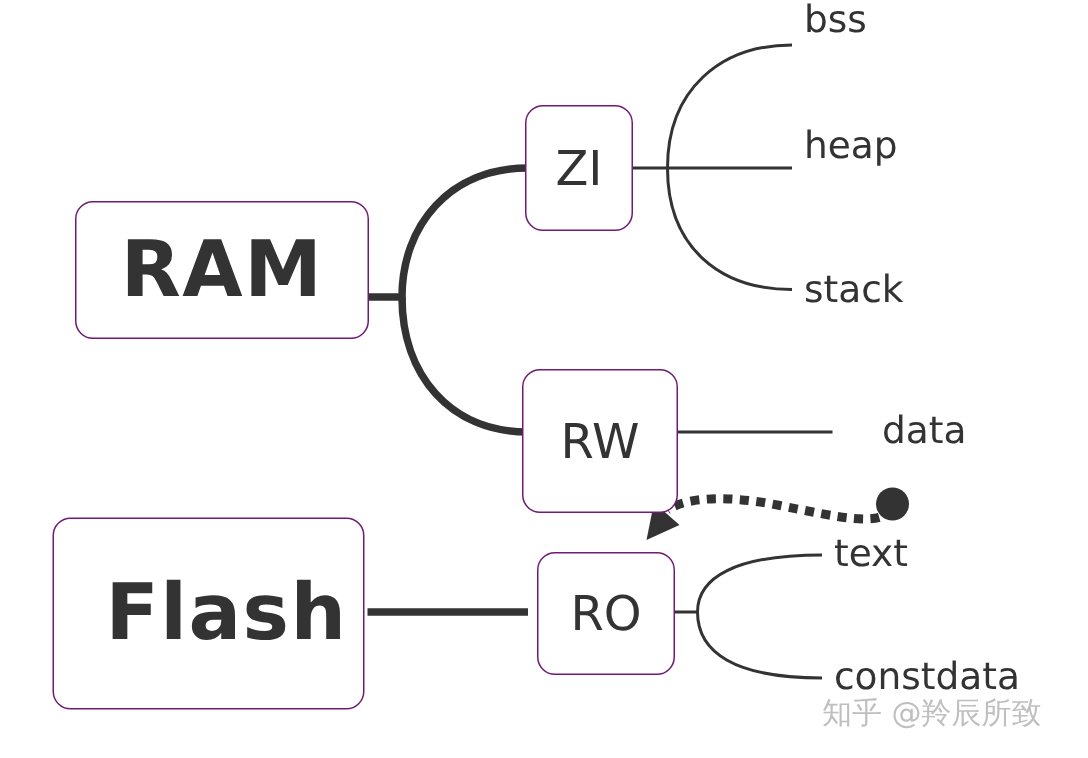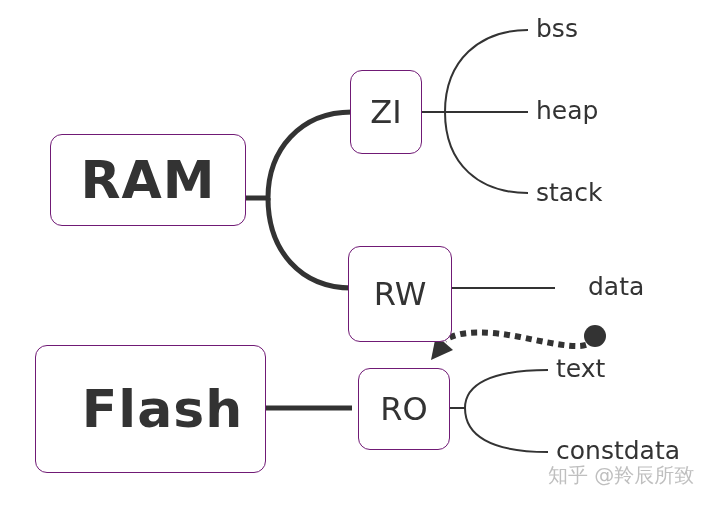--- a/index.html
+++ b/index.html
@@ -34,33 +34,33 @@
   <path d="M465 408 C465 435 490 452 548 452" fill="none" stroke="#333" stroke-width="2"></path>
 
   <path d="M594 338 C590 352 560 345 520 337 C490 331 460 330 445 340" fill="none" stroke="#333" stroke-width="6" stroke-dasharray="6 5"></path>
   <circle cx="595" cy="336" r="11" fill="#333"></circle>
   <polygon points="431,360 436,335 453,350" fill="#333"></polygon>
 </svg>
 
 <div class="node big" style="left:50px;top:134px;width:196px;height:92px;">
   <span>RAM</span>
 </div>
-<div class="node big" style="left:35px;top:345px;width:231px;height:128px;padding-left:24px;">
+<div class="node big" style="left:35px;top:345px;width:208px;height:128px;padding-left:24px;">
   <span>Flash</span>
 </div>
 <div class="node mid" style="left:350px;top:70px;width:72px;height:84px;">
   <span>ZI</span>
 </div>
 <div class="node mid" style="left:348px;top:246px;width:104px;height:96px;">
   <span>RW</span>
 </div>
 <div class="node mid" style="left:358px;top:368px;width:92px;height:82px;">
   <span>RO</span>
 </div>
 
-<div class="leaf" style="left:536px;top:16px;">bss</div>
-<div class="leaf" style="left:536px;top:98px;">heap</div>
+<div class="leaf" style="left:536px;top:0;">bss</div>
+<div class="leaf" style="left:536px;top:84px;">heap</div>
 <div class="leaf" style="left:536px;top:180px;">stack</div>
 <div class="leaf" style="left:588px;top:274px;">data</div>
 <div class="leaf" style="left:556px;top:356px;">text</div>
 <div class="leaf" style="left:556px;top:438px;">constdata</div>
 
 <div class="wm" style="left:548px;top:462px;">知乎 @羚辰所致</div>
 
 </body></html>

